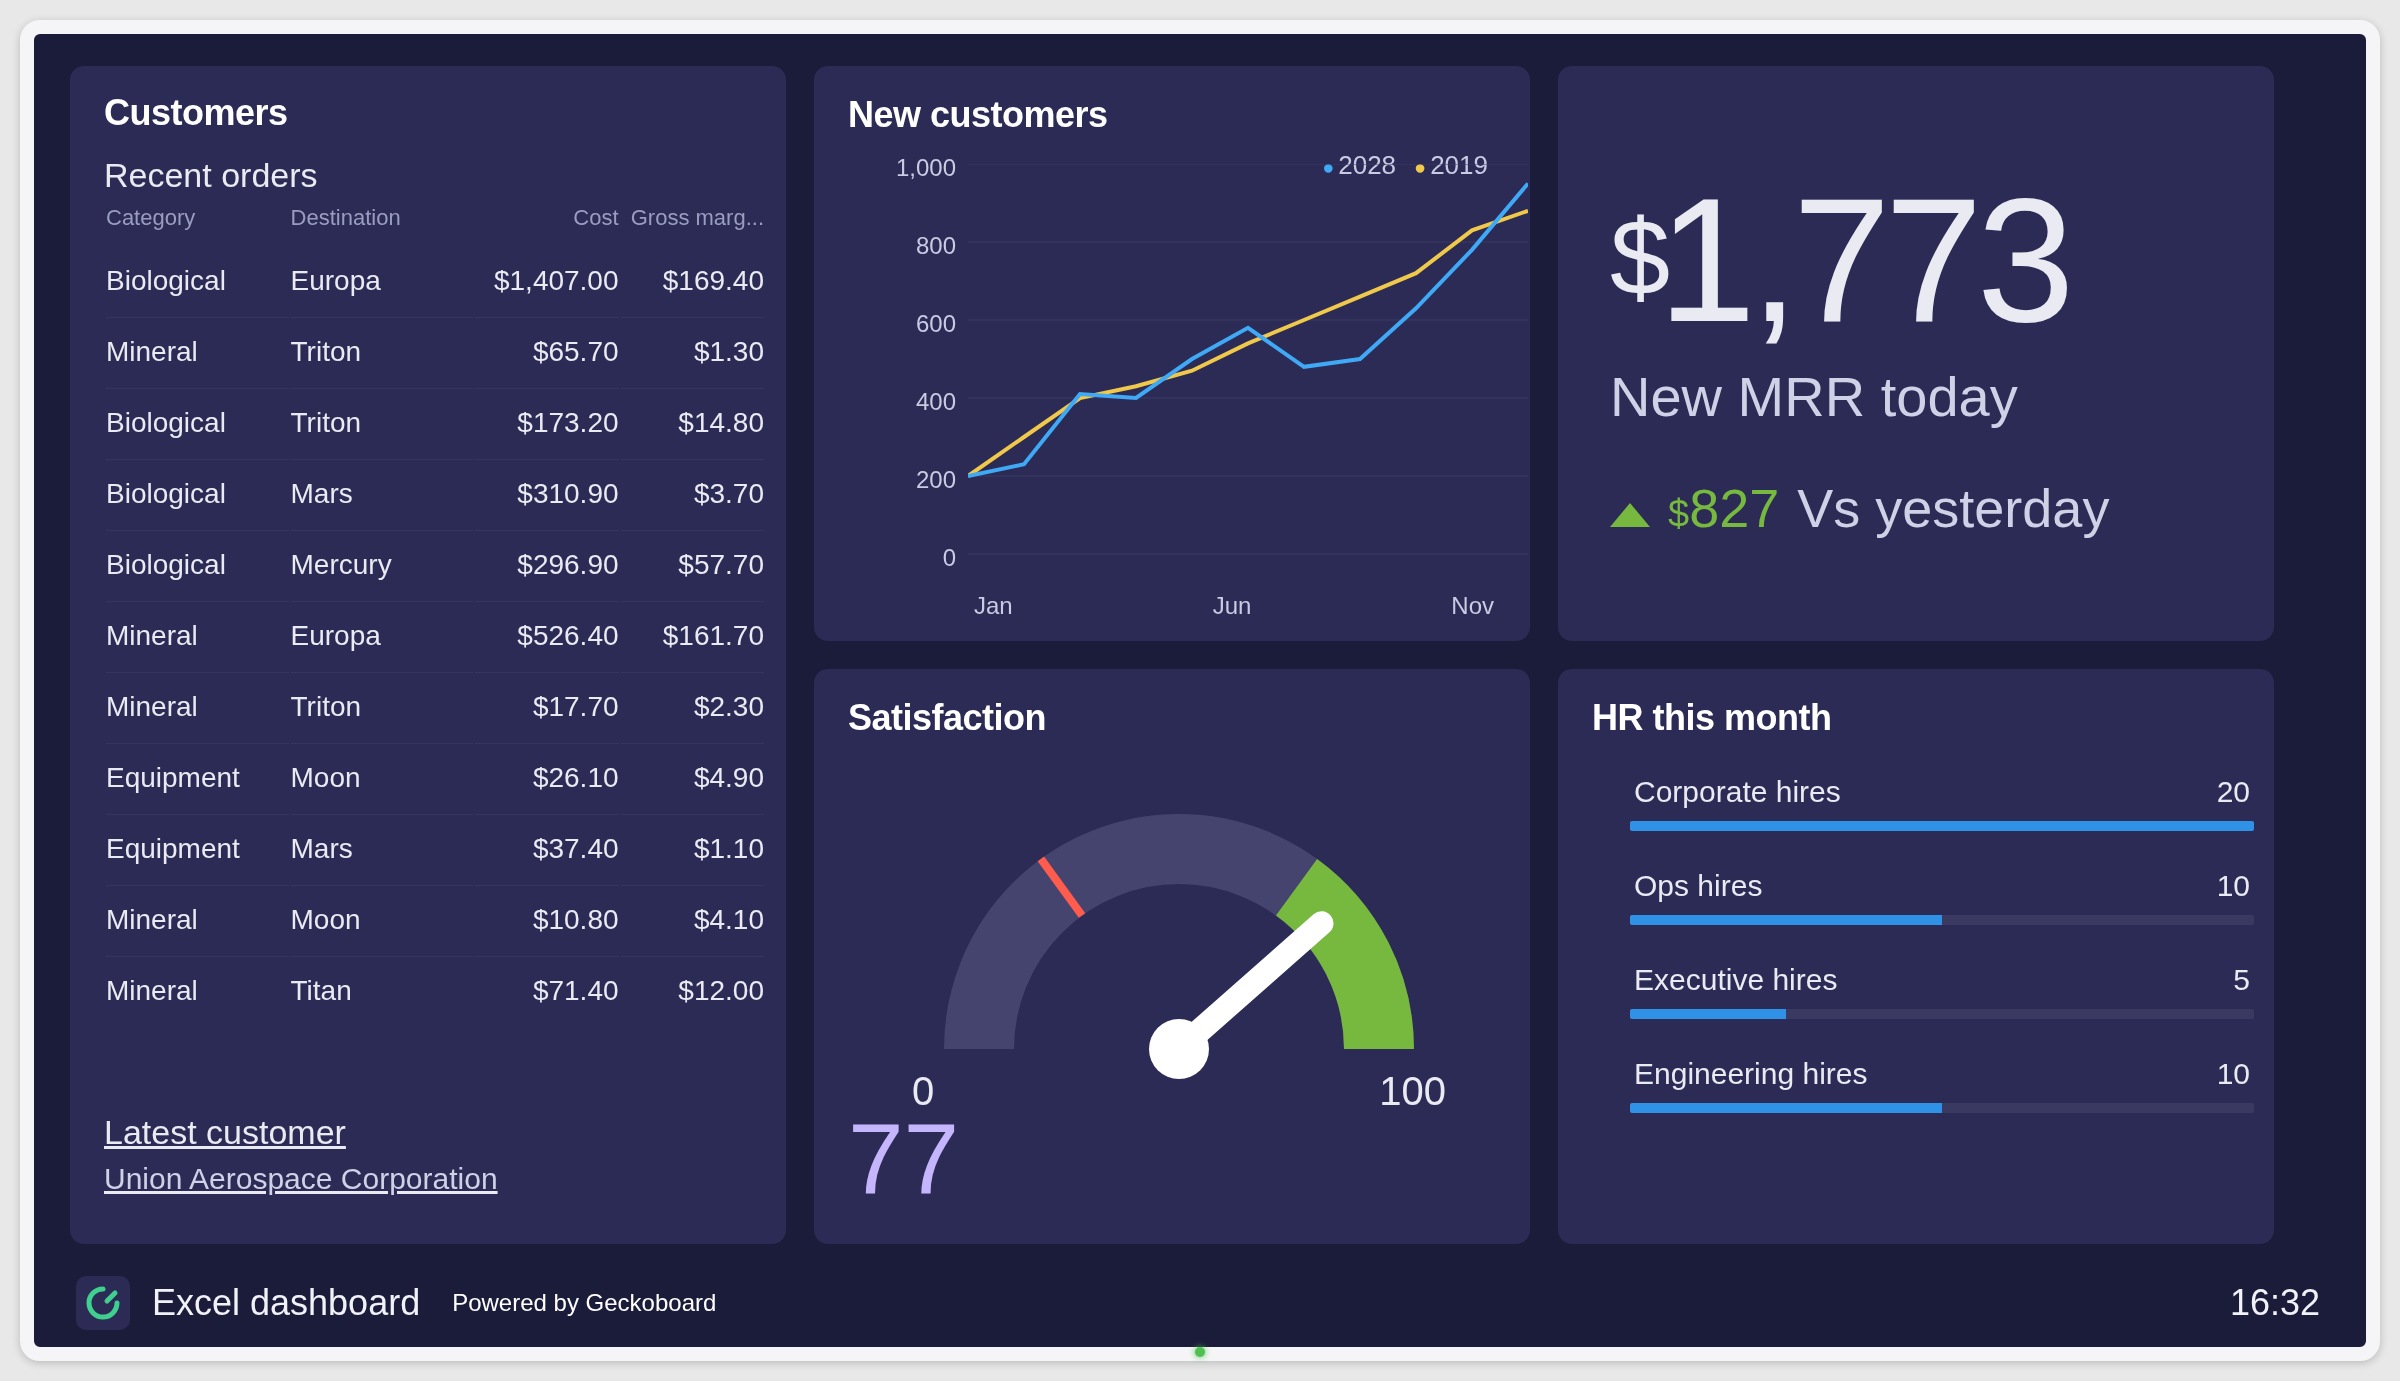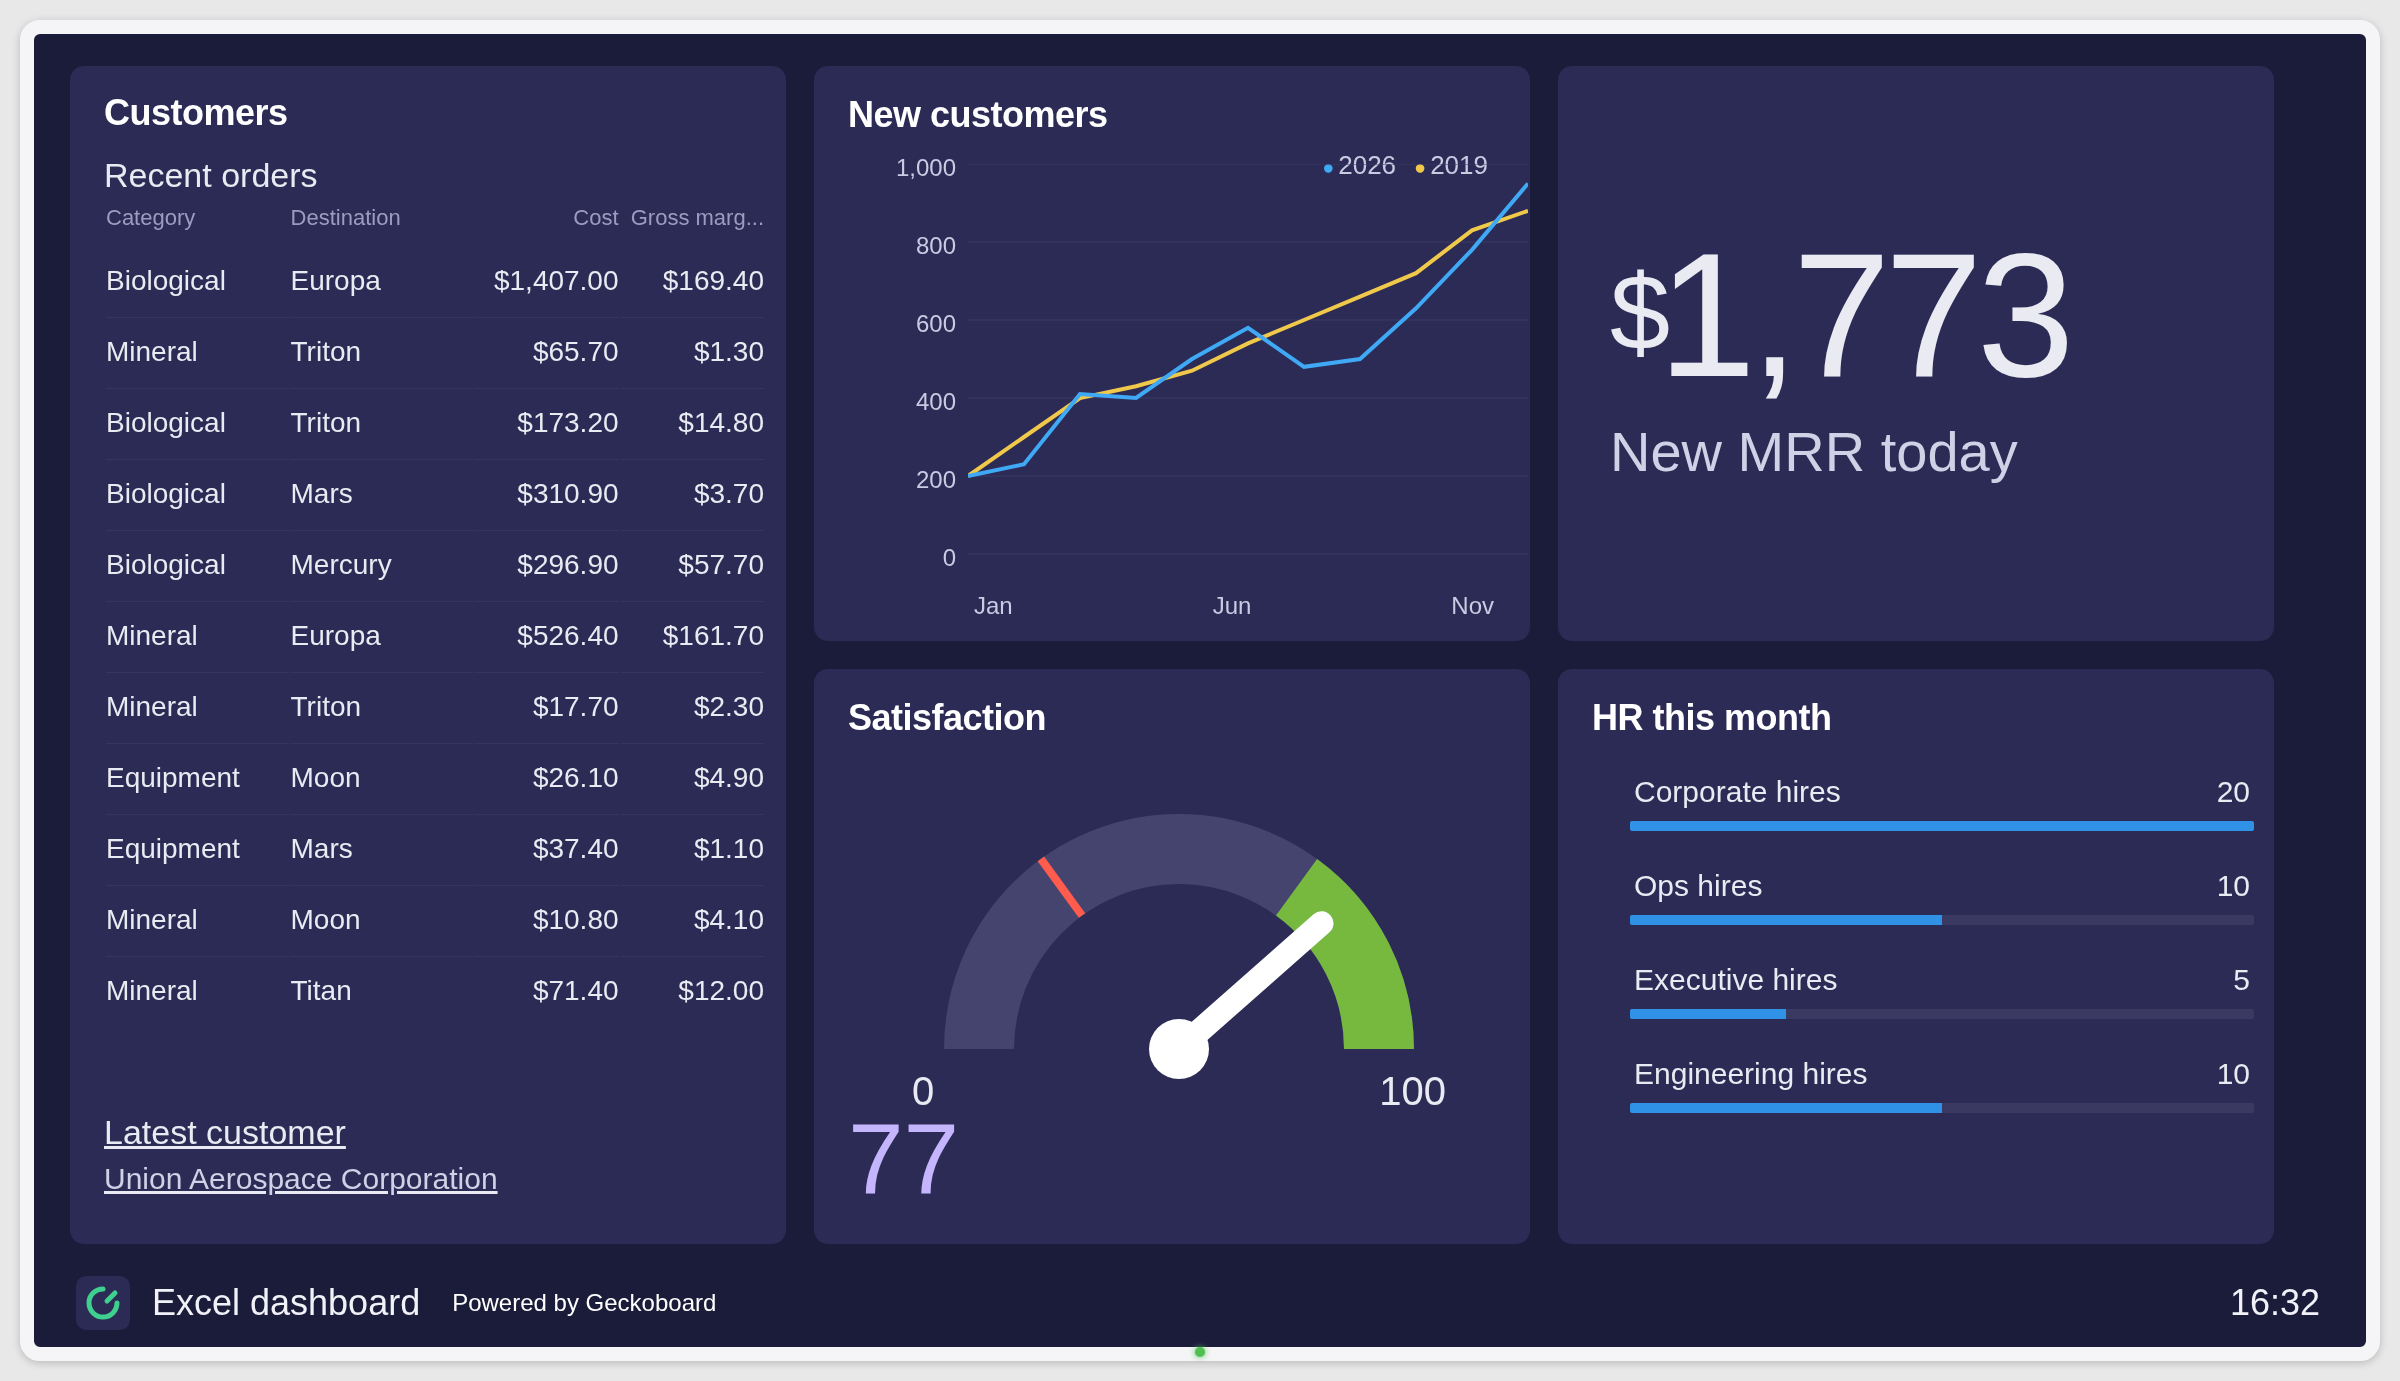--- a/index.html
+++ b/index.html
@@ -112,21 +112,21 @@
 </head>
 <body>
 
 <div class="frame">
   <div class="grid">
 
     <div class="card">
       <div class="card-title">New customers</div>
       <div class="chart-area">
         <div class="legend">
-          <span class="s2020">2026</span>
+          <span class="s2020">2028</span>
           <span class="s2019">2019</span>
         </div>
         <div class="y-labels">
           <div style="top:0px">1,000</div>
           <div style="top:78px">800</div>
           <div style="top:156px">600</div>
           <div style="top:234px">400</div>
           <div style="top:312px">200</div>
           <div style="top:390px">0</div>
         </div>
@@ -146,20 +146,25 @@
           <span>Nov</span>
         </div>
       </div>
     </div>
 
     <div class="card mrr-card">
       <div class="mrr-value">
         <span class="dollar">$</span><span>1,773</span>
       </div>
       <div class="mrr-label">New MRR today</div>
+      <div class="mrr-delta">
+        <span class="arrow"></span>
+        <span class="amt"><span class="ds">$</span><span>827</span></span>
+        <span class="vs">Vs yesterday</span>
+      </div>
     </div>
 
     <div class="card customers-card">
       <div class="card-title">Customers</div>
       <div class="sub-title">Recent orders</div>
       <table class="orders-table">
         <colgroup>
             <col style="width:28%">
             <col style="width:28%">
             <col style="width:22%">

